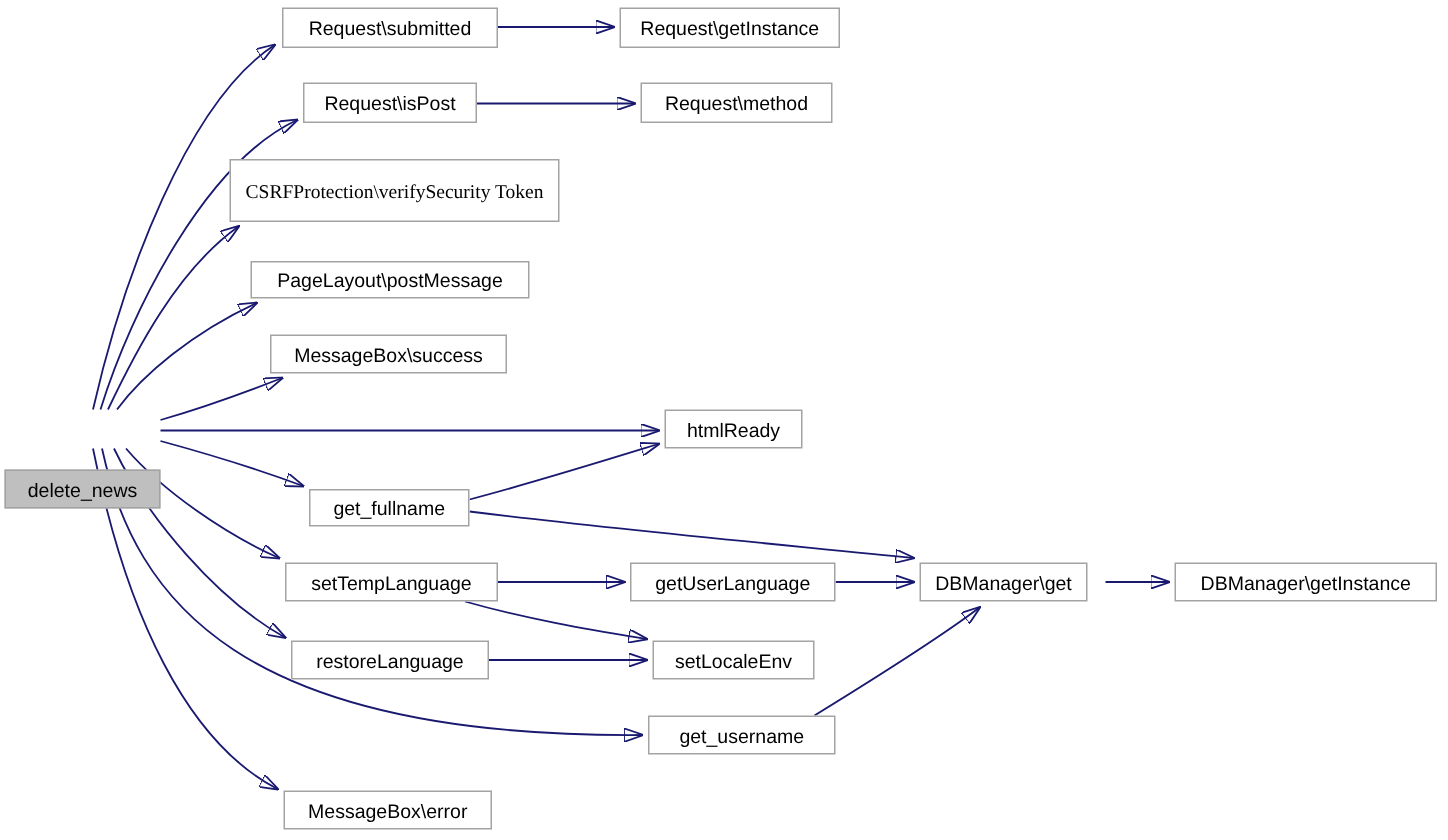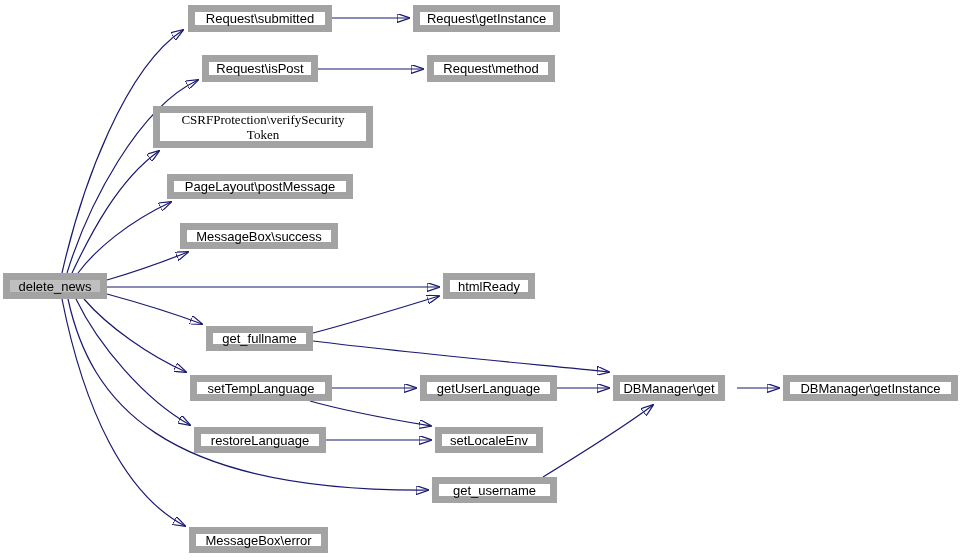--- a/index.html
+++ b/index.html
@@ -24,39 +24,40 @@
   }
   .edges-layer path {
     fill: none;
     stroke: #191970;
     stroke-width: 1.2;
   }
   .node {
     position: absolute;
     box-sizing: border-box;
     background: #ffffff;
-    border: 7px solid #a3a3a3;
+    border: 1px solid #a3a3a3;
     color: #000000;
     font-size: 13px;
     line-height: 15px;
     display: flex;
     align-items: center;
     justify-content: center;
     text-align: center;
     white-space: nowrap;
     padding: 1px 4px;
     cursor: pointer;
   }
   .node.wrap {
     white-space: normal;
     font-family: Liberation Serif, serif;
   }
   .node.focus {
     background: #bfbfbf;
     cursor: default;
+    margin-top: 40px;
   }
 </style>
 </head>
 <body>
 
 <div class="canvas">
 
   <svg class="edges-layer" width="965" height="560" viewBox="0 0 965 560" xmlns="http://www.w3.org/2000/svg">
     <defs>
       <marker id="arrow" viewBox="0 0 13 9" refX="12" refY="4.5" markerWidth="13" markerHeight="9" markerUnits="userSpaceOnUse" orient="auto">

